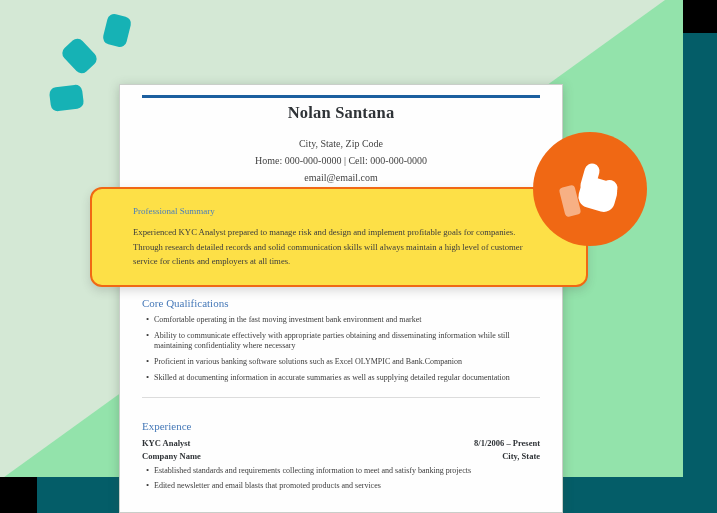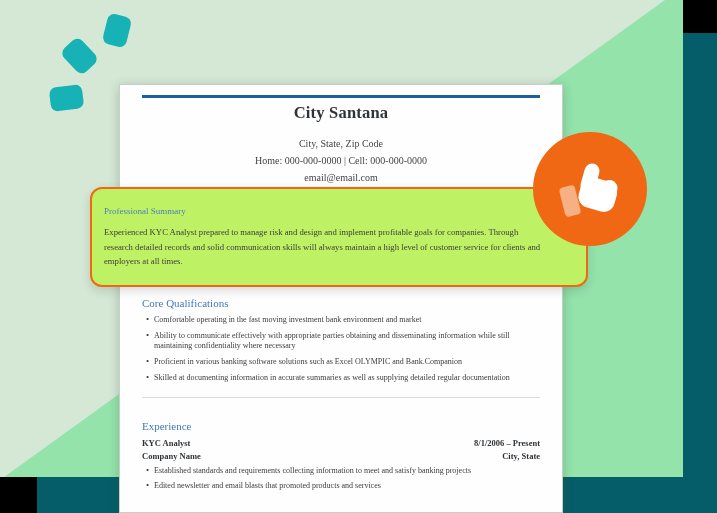--- a/index.html
+++ b/index.html
@@ -47,22 +47,22 @@
 
   .divider { position:absolute; left:0; right:0; top:312px; height:1px; background:#dcdcdc; }
 
   .sec-exp { position:absolute; left:0; right:0; top:335px; }
   .job-rows { margin-top:5px; font-size:8.5px; font-weight:bold; color:#2f3337; }
   .job-row { display:flex; justify-content:space-between; line-height:1.5; }
   .sec-exp .bullets { margin-top:3px; }
 
   
   .callout { position:absolute; left:90px; top:187px; width:498px; height:100px;
-    background:#bef264; border:2px solid #f06814; border-radius:12px;
-    box-shadow:0 4px 10px rgba(60,60,60,.18); padding:17px 12px; }
+    background:#fde047; border:2px solid #f06814; border-radius:12px;
+    box-shadow:0 4px 10px rgba(60,60,60,.18); padding:17px 41px; }
   .callout-heading { font-size:9px; color:#4a7ebb; }
   .callout-body { margin-top:9px; font-size:8.7px; line-height:1.68; color:#3c3c3c; max-width:438px; }
 
   
   .badge { position:absolute; left:533px; top:132px; width:114px; height:114px; }
 </style>
 </head>
 <body>
 
 <div class="stage">
@@ -73,21 +73,21 @@
   <div class="corner-tr"></div>
   <div class="corner-bl"></div>
 
   <div class="dab dab-a"></div>
   <div class="dab dab-b"></div>
   <div class="dab dab-c"></div>
 
   <div class="doc">
     <div class="doc-inner">
       <div class="rule-top"></div>
-      <h1 class="doc-name">City Santana</h1>
+      <h1 class="doc-name">Nolan Santana</h1>
       <div class="contact contact-city">City, State, Zip Code</div>
       <div class="contact contact-phone">Home: 000-000-0000 | Cell: 000-000-0000</div>
       <div class="contact contact-email">email@email.com</div>
 
       <div class="sec-core">
         <div class="sec-heading">Core Qualifications</div>
         <ul class="bullets">
           <li>Comfortable operating in the fast moving investment bank environment and market</li>
           <li>Ability to communicate effectively with appropriate parties obtaining and disseminating information while still maintaining confidentiality where necessary</li>
           <li>Proficient in various banking software solutions such as Excel OLYMPIC and Bank.Companion</li>

